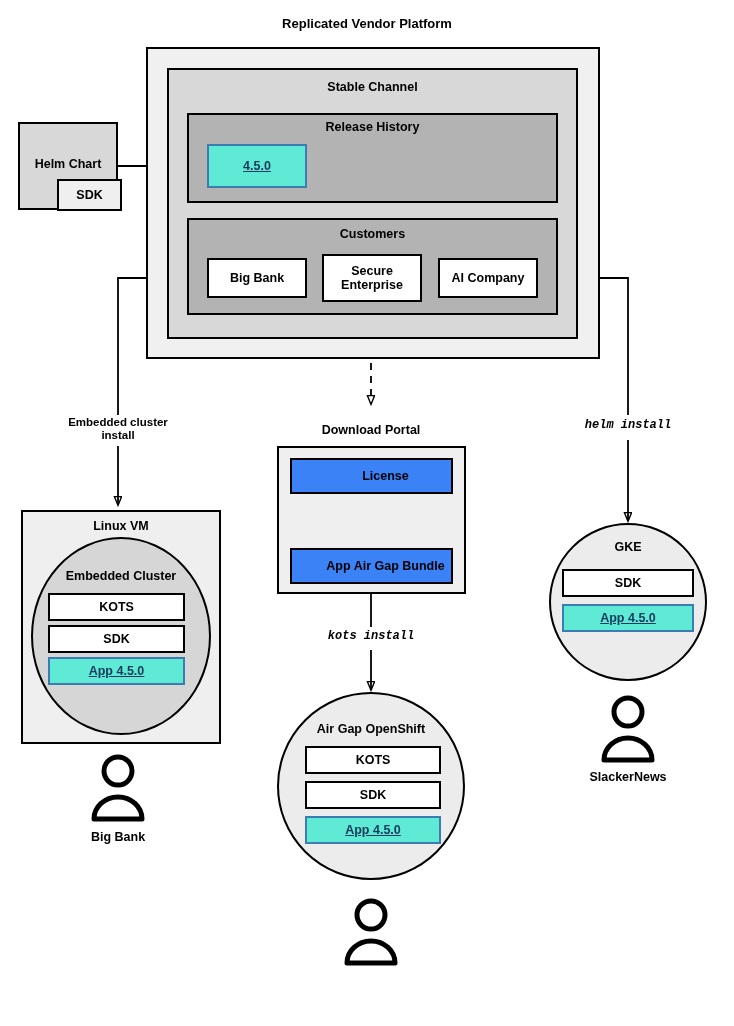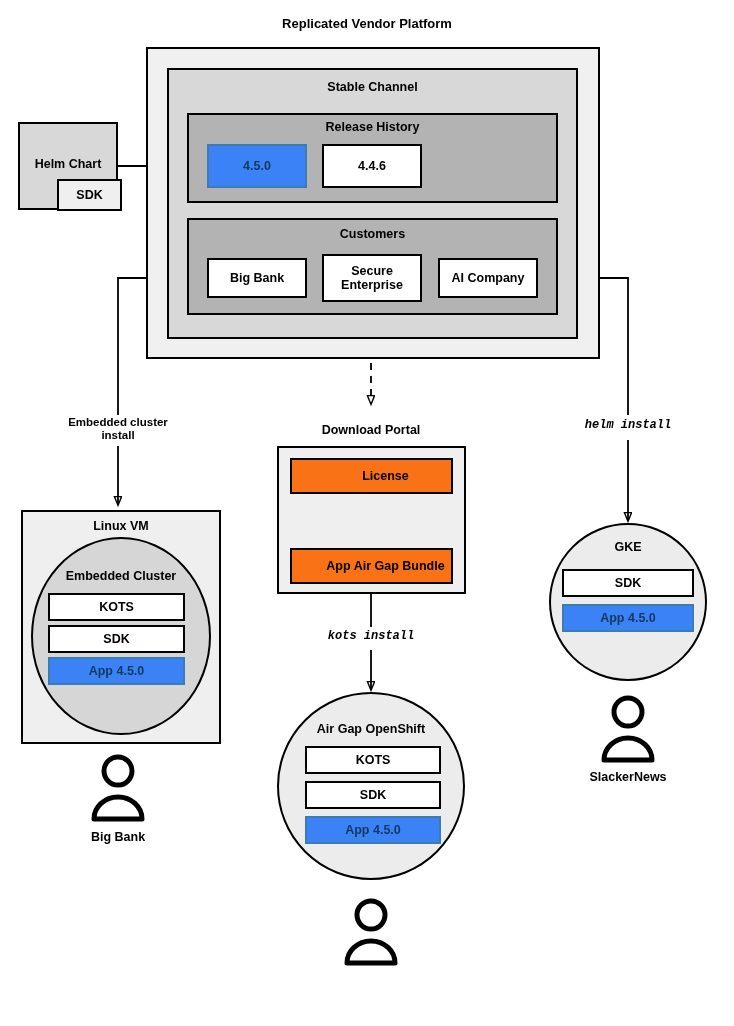--- a/index.html
+++ b/index.html
@@ -21,22 +21,22 @@
     font-weight:bold;line-height:1.15;white-space:pre-line;
   }
   .mono{font-family:"Liberation Mono","DejaVu Sans Mono",monospace;font-weight:bold;}
 
   
   .f-platform{background:#f0f0f0;}
   .f-channel{background:#d8d8d8;}
   .f-section{background:#b3b3b3;}
   .f-white{background:#ffffff;}
   .f-light{background:#efefef;}
-  .f-grayish{background:#f97316;padding-left:28px;}
-  .f-blue{background:#3b82f6;border-color:#3d7cb0;color:#14395c;}
+  .f-grayish{background:#3b82f6;padding-left:28px;}
+  .f-blue{background:#5eead4;border-color:#3d7cb0;color:#14395c;text-decoration:underline;}
 
   .ellipse{
     position:absolute;box-sizing:border-box;border:2.5px solid #000000;
     border-radius:50%;
   }
   .e-light{background:#ececec;}
   .e-gray{background:#d6d6d6;}
 
   .title-main{font-size:13px;}
   .t12{font-size:12.5px;}
@@ -106,23 +106,20 @@
 
   <div class="bx f-channel" style="left:167px;top:68px;width:411px;height:271px;"></div>
   <div class="lbl t12" style="left:197px;top:80px;width:351px;">Stable Channel</div>
 
   <div class="bx f-section" style="left:187px;top:113px;width:371px;height:90px;"></div>
   <div class="lbl t12" style="left:197px;top:120px;width:351px;">Release History</div>
 
   <div class="bx f-blue t12" style="left:207px;top:144px;width:100px;height:44px;">
     <span>4.5.0</span>
   </div>
-  <div class="bx f-white t12" style="left:322px;top:144px;width:100px;height:44px;">
-    <span>4.4.6</span>
-  </div>
 
   <div class="bx f-section" style="left:187px;top:218px;width:371px;height:97px;"></div>
   <div class="lbl t12" style="left:197px;top:227px;width:351px;">Customers</div>
 
   <div class="bx f-white t12" style="left:207px;top:258px;width:100px;height:40px;">
     <span>Big Bank</span>
   </div>
   <div class="bx f-white t12" style="left:322px;top:254px;width:100px;height:48px;">
     <span>Secure
 Enterprise</span>

